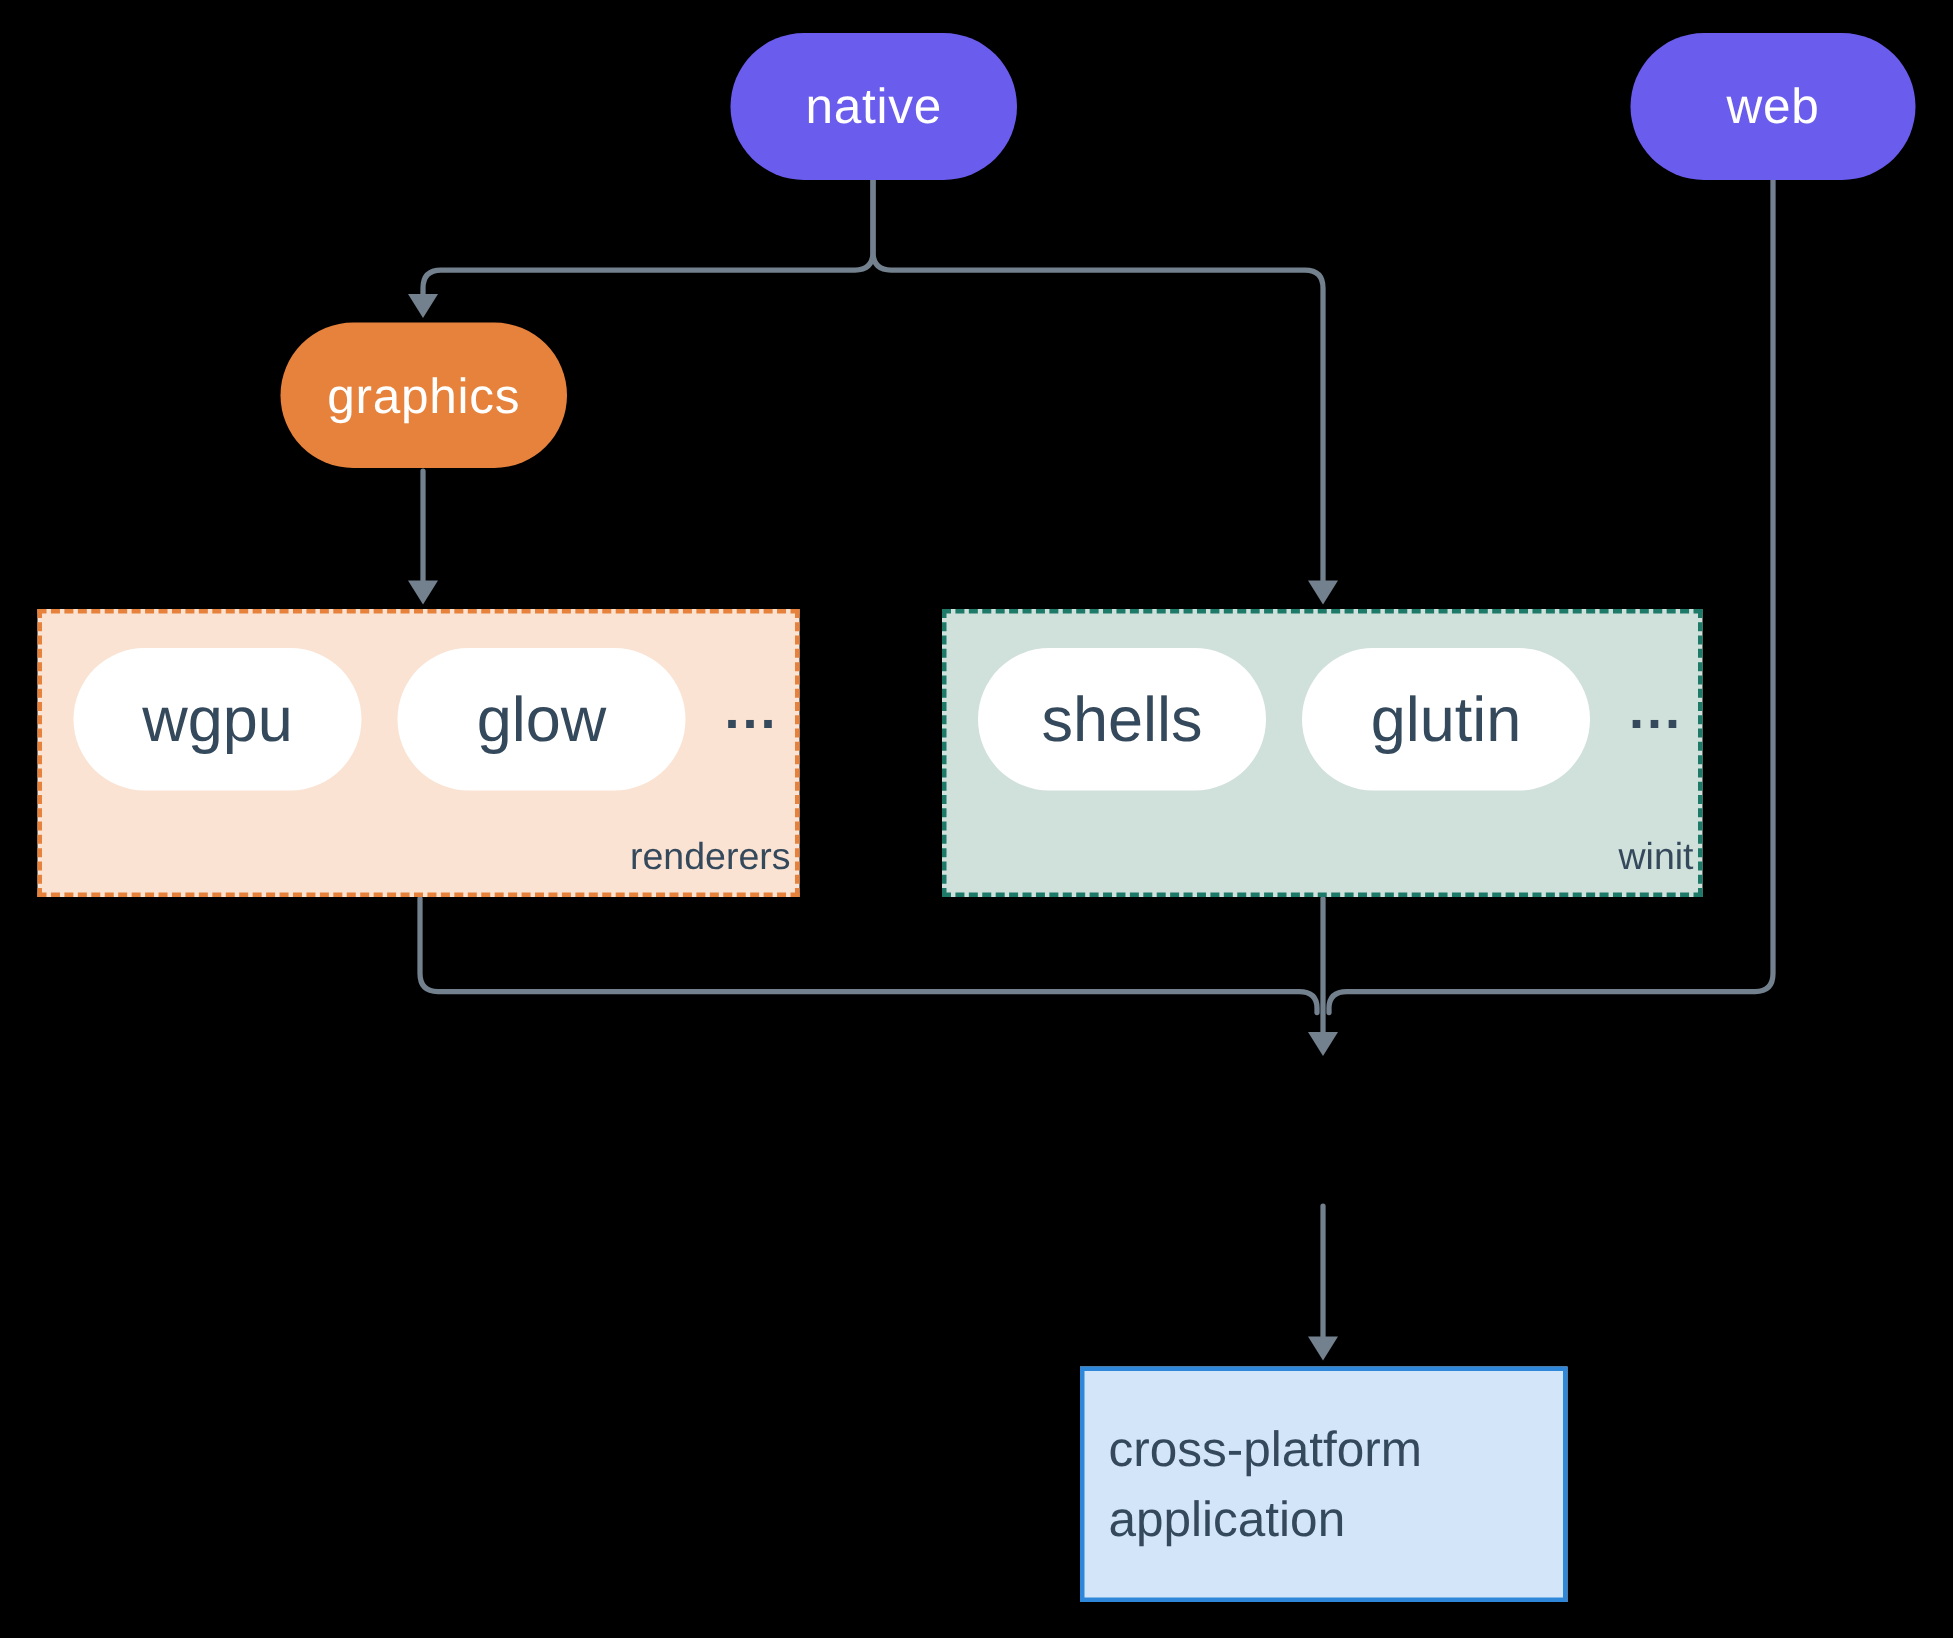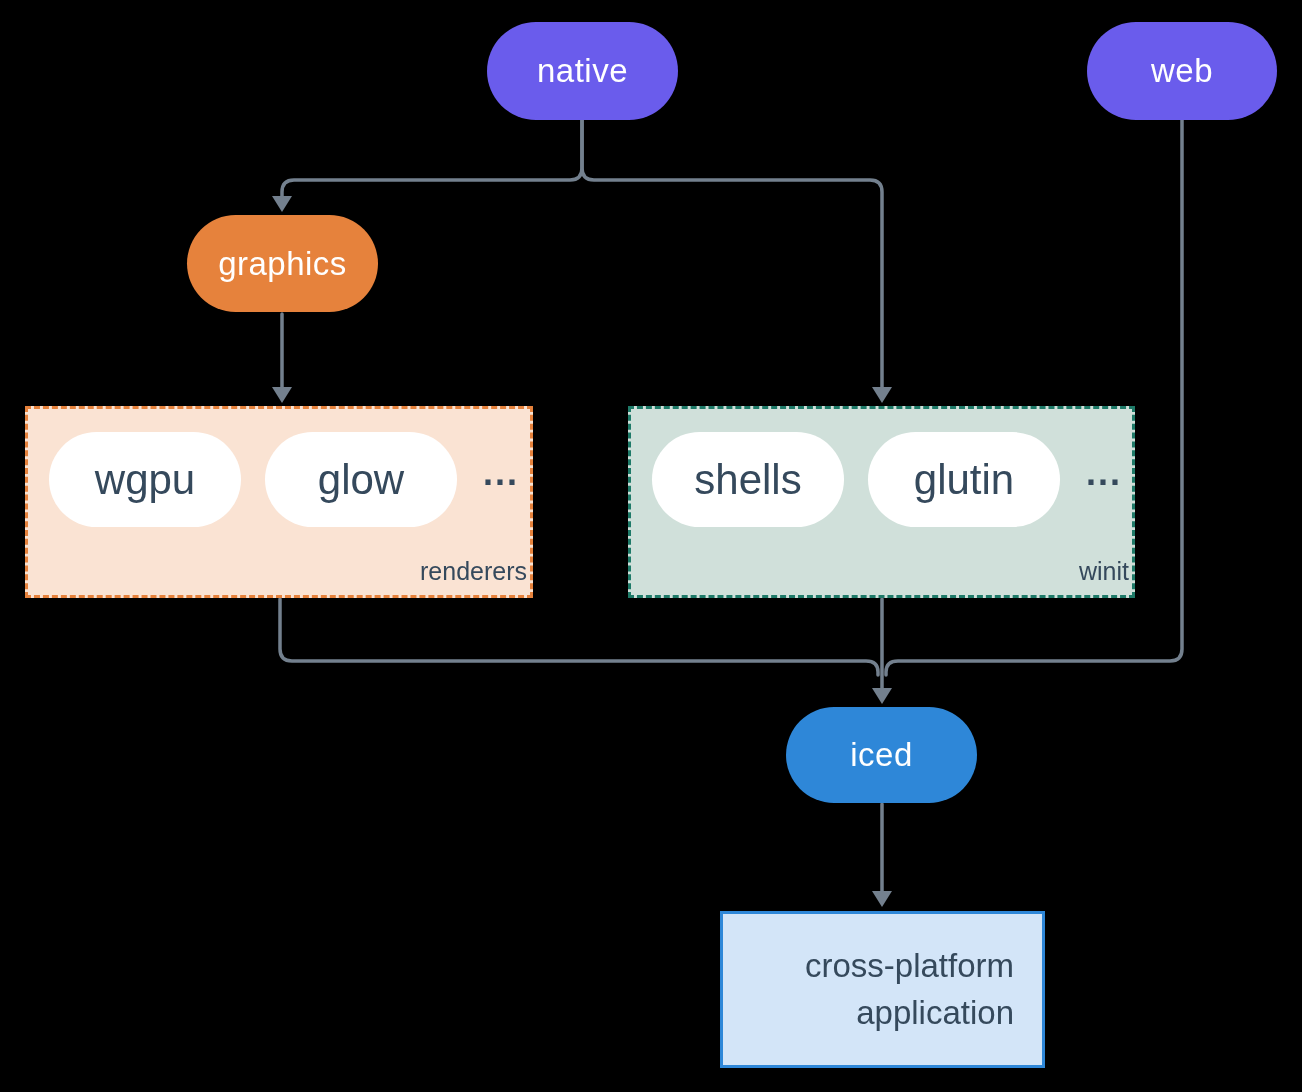--- a/index.html
+++ b/index.html
@@ -31,22 +31,22 @@
   .pill-row{display:flex;align-items:center;gap:24px;padding:23px 0 0 21px;}
   .pill-inner{
     position:static;width:192px;height:95px;background:#fff;color:var(--ink);
     border-radius:999px;display:flex;align-items:center;justify-content:center;font-size:42px;
   }
   .ellipsis{color:var(--ink);font-size:36px;font-weight:700;letter-spacing:2px;padding:0 0 14px 2px;}
   .group-label{position:absolute;right:3px;bottom:9px;color:var(--ink);font-size:25px;}
   .app-box{
     position:absolute;left:720px;top:911px;width:325px;height:157px;
     background:var(--app_fill);border:3px solid var(--app_border);
-    display:flex;align-items:center;justify-content:center;text-align:right;
-    color:var(--ink);font-size:33px;line-height:1.42;padding:0 28px;
+    display:flex;align-items:center;justify-content:center;text-align:left;
+    color:var(--ink);font-size:33px;line-height:1.42;padding:0 16px;
   }
 </style>
 </head>
 <body>
 
 <div id="canvas">
 
   <svg id="connector-layer" viewBox="0 0 1302 1092" xmlns="http://www.w3.org/2000/svg">
 
     <path class="connector" d="M 582 120 V 168 Q 582 180 570 180 H 294 Q 282 180 282 192 V 196"></path>
@@ -84,17 +84,16 @@
 
   <div class="group group-shells">
     <div class="pill-row">
       <div class="pill-inner">shells</div>
       <div class="pill-inner">glutin</div>
       <div class="ellipsis">...</div>
     </div>
     <div class="group-label">winit</div>
   </div>
 
-  <div class="pill node-iced">iced</div>
 
   <div class="app-box">cross-platform application</div>
 
 </div>
 
 </body></html>

